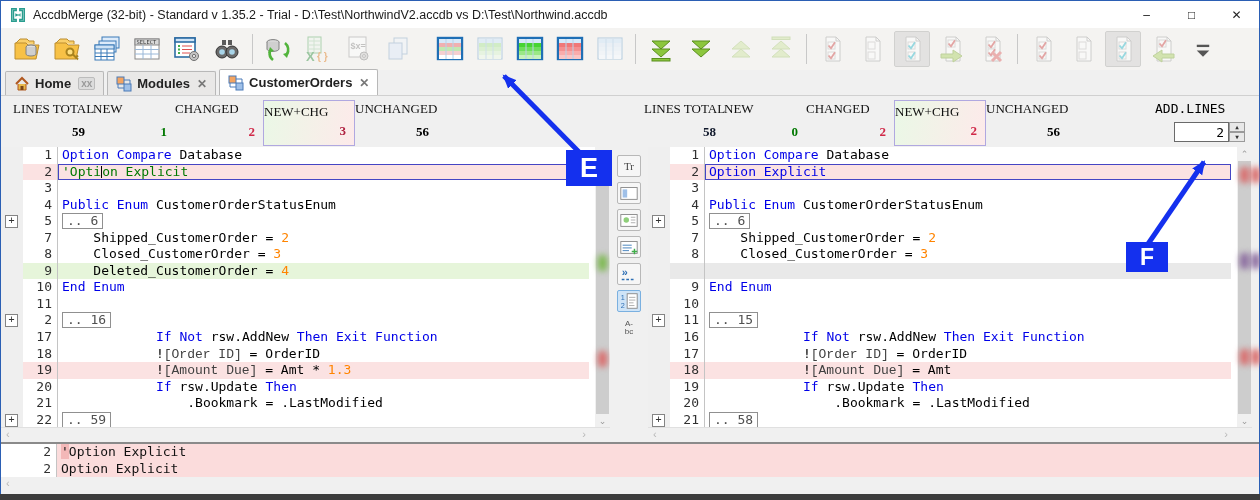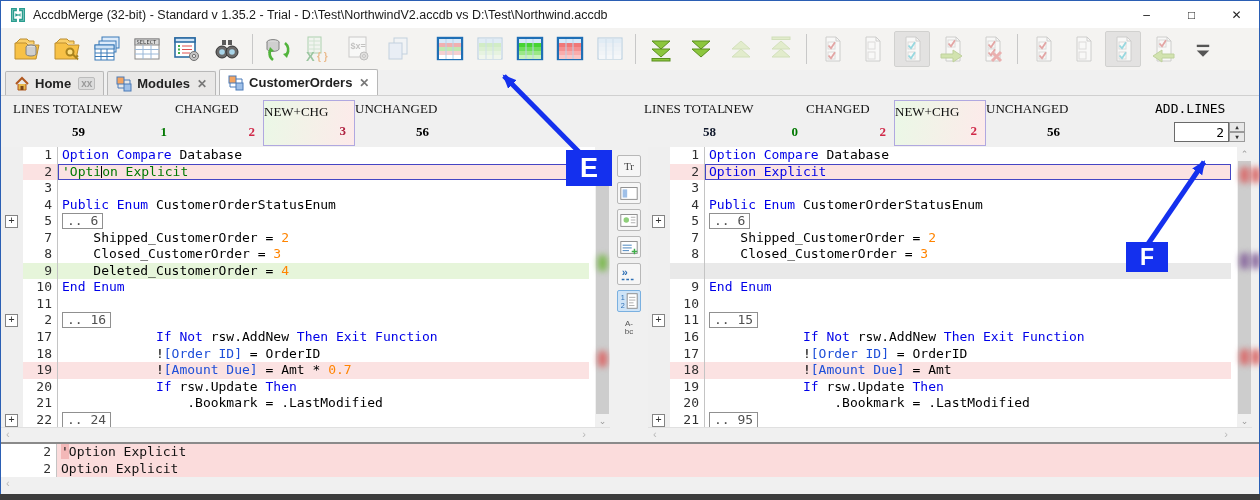--- a/index.html
+++ b/index.html
@@ -53,21 +53,21 @@
   .rows{position:absolute;left:0;top:0;right:21px;bottom:13px;overflow:hidden;}
   .crow{display:flex;height:16.55px;line-height:16.55px;font-family:"DejaVu Sans Mono",monospace;font-size:13px;}
   .cfold{width:22px;background:#efefef;flex:none;display:flex;align-items:center;}
   .foldbox{display:inline-block;width:11px;height:11px;border:1px solid #848484;background:#fff;font-size:10px;line-height:9px;text-align:center;color:#333;margin-left:4px;}
   .cnum{width:35px;flex:none;text-align:right;padding-right:5px;color:#303030;border-right:1px solid #c4c4c4;box-sizing:border-box;}
   .ccode{flex:1;white-space:pre;padding-left:4px;position:relative;}
   .bg-chg .cnum,.bg-chg .ccode{background:#fbe2e2;}
   .bg-new .cnum,.bg-new .ccode{background:#e6f5da;}
   .bg-gap .cnum,.bg-gap .ccode{background:#e9e9e9;}
   .selline{outline:1px solid #4545c4;outline-offset:-1px;}
-  .c-k{color:#0000e8;}.c-c{color:#007800;}.c-n{color:#ff8400;}.c-f{color:#1d4ed8;}.c-t{color:#000;}
+  .c-k{color:#0000e8;}.c-c{color:#007800;}.c-n{color:#ff8400;}.c-f{color:#404040;font-family:Liberation Mono, monospace;}.c-t{color:#000;}
   .caret{display:inline-block;width:1px;height:12px;background:#000;vertical-align:-2px;}
   .foldlabel{display:inline-block;border:1px solid #909090;padding:0 4px;color:#505050;line-height:14px;}
   
   .vscroll{position:absolute;top:0;right:0;width:15px;bottom:13px;background:#f0f0f0;}
   .vthumb{position:absolute;left:1px;right:1px;top:14px;bottom:14px;background:#cdcdcd;}
   .varr{position:absolute;left:0;width:15px;height:14px;color:#9a9a9a;font-size:9px;text-align:center;line-height:14px;}
   .mark{position:absolute;width:9px;left:3px;height:16px;border-radius:4px;filter:blur(3px);}
   .mk-red{background:#d96a6a;}.mk-green{background:#79b84a;}.mk-purple{background:#8a6a9e;}
   .hscroll{position:absolute;left:0;right:0;bottom:0;height:13px;background:#f0f0f0;border-top:1px solid #e0e0e0;color:#b8b8b8;font-size:11px;}
   .hscroll .hl{position:absolute;left:5px;top:0;}
@@ -541,38 +541,38 @@
           <div class="ccode"><span class="c-t">            </span><span class="c-k">If</span><span class="c-t"> </span><span class="c-k">Not</span><span class="c-t"> rsw.AddNew </span><span class="c-k">Then</span><span class="c-t"> </span><span class="c-k">Exit Function</span></div>
         </div>
         <div class="crow">
           <div class="cfold"></div>
           <div class="cnum">18</div>
           <div class="ccode"><span class="c-t">            !</span><span class="c-f">[Order ID]</span><span class="c-t"> = OrderID</span></div>
         </div>
         <div class="crow bg-chg">
           <div class="cfold"></div>
           <div class="cnum">19</div>
-          <div class="ccode"><span class="c-t">            !</span><span class="c-f">[Amount Due]</span><span class="c-t"> = Amt * </span><span class="c-n">0.7</span></div>
+          <div class="ccode"><span class="c-t">            !</span><span class="c-f">[Amount Due]</span><span class="c-t"> = Amt * </span><span class="c-n">1.3</span></div>
         </div>
         <div class="crow">
           <div class="cfold"></div>
           <div class="cnum">20</div>
           <div class="ccode"><span class="c-t">            </span><span class="c-k">If</span><span class="c-t"> rsw.Update </span><span class="c-k">Then</span></div>
         </div>
         <div class="crow">
           <div class="cfold"></div>
           <div class="cnum">21</div>
           <div class="ccode"><span class="c-t">                .Bookmark = .LastModified</span></div>
         </div>
         <div class="crow">
           <div class="cfold">
             <span class="foldbox">+</span>
           </div>
           <div class="cnum">22</div>
-          <div class="ccode"><span class="foldlabel">.. 24</span></div>
+          <div class="ccode"><span class="foldlabel">.. 59</span></div>
         </div>
       </div>
     <div class="vscroll">
       <div class="varr" style="top:0">⌃</div>
       <div class="vthumb"></div>
       <div class="mark mk-red" style="top:18px"></div>
       <div class="mark mk-green" style="top:108px"></div>
       <div class="mark mk-red" style="top:204px"></div>
       <div class="varr" style="bottom:0">⌄</div>
     </div>
@@ -709,21 +709,21 @@
         <div class="crow">
           <div class="cfold"></div>
           <div class="cnum">20</div>
           <div class="ccode"><span class="c-t">                .Bookmark = .LastModified</span></div>
         </div>
         <div class="crow">
           <div class="cfold">
             <span class="foldbox">+</span>
           </div>
           <div class="cnum">21</div>
-          <div class="ccode"><span class="foldlabel">.. 95</span></div>
+          <div class="ccode"><span class="foldlabel">.. 58</span></div>
         </div>
       </div>
     <div class="vscroll">
       <div class="varr" style="top:0">⌃</div>
       <div class="vthumb"></div>
       <div class="mark mk-red" style="top:20px"></div>
       <div class="mark mk-purple" style="top:106px"></div>
       <div class="mark mk-red" style="top:202px"></div>
       <div class="varr" style="bottom:0">⌄</div>
     </div>

